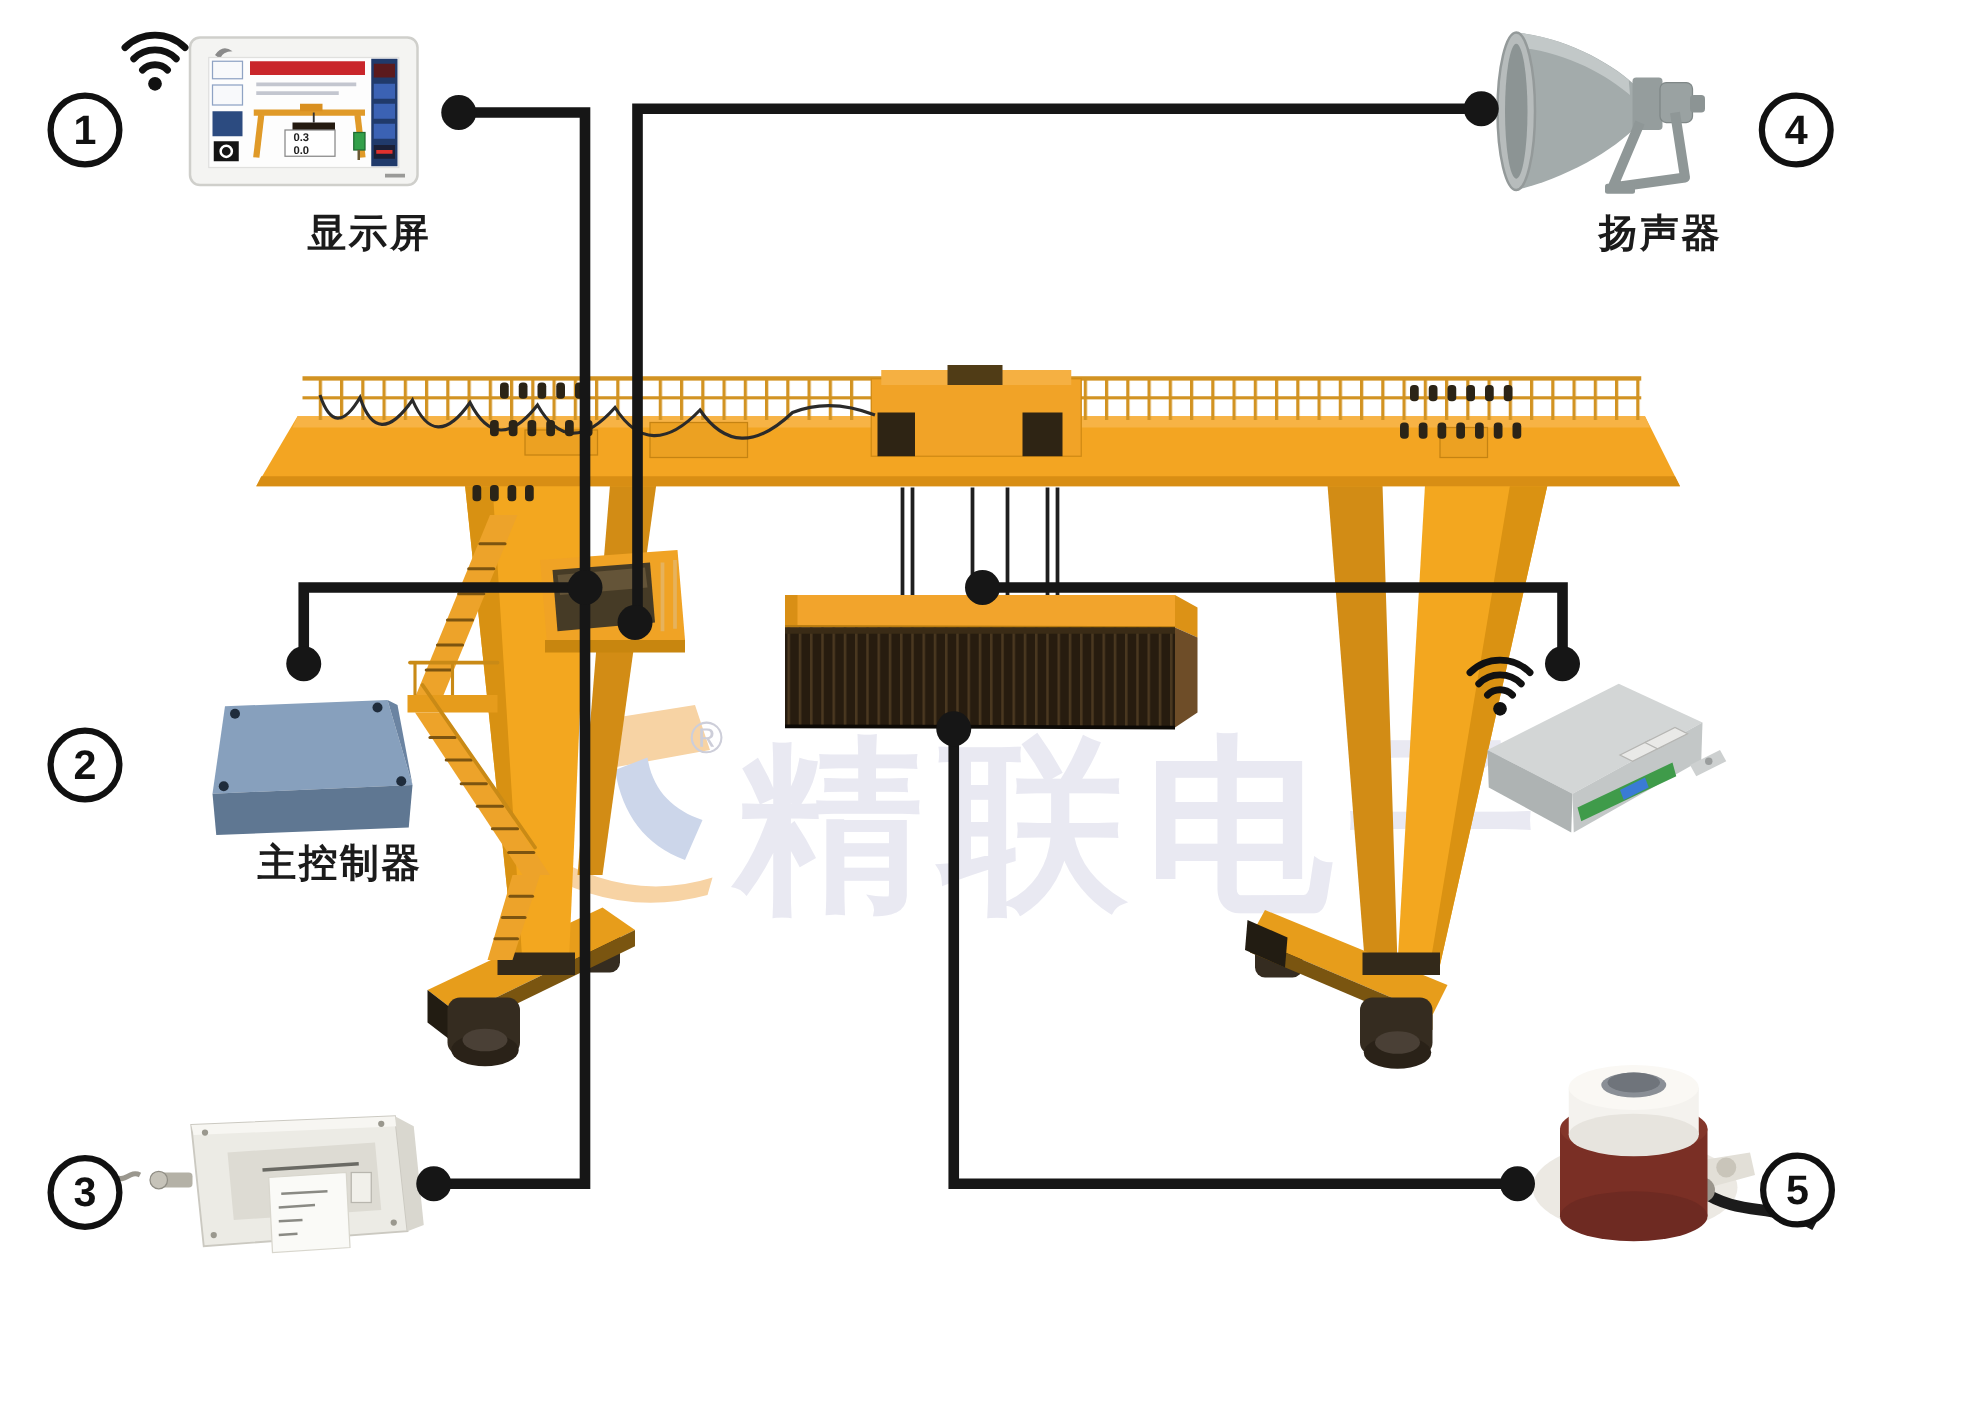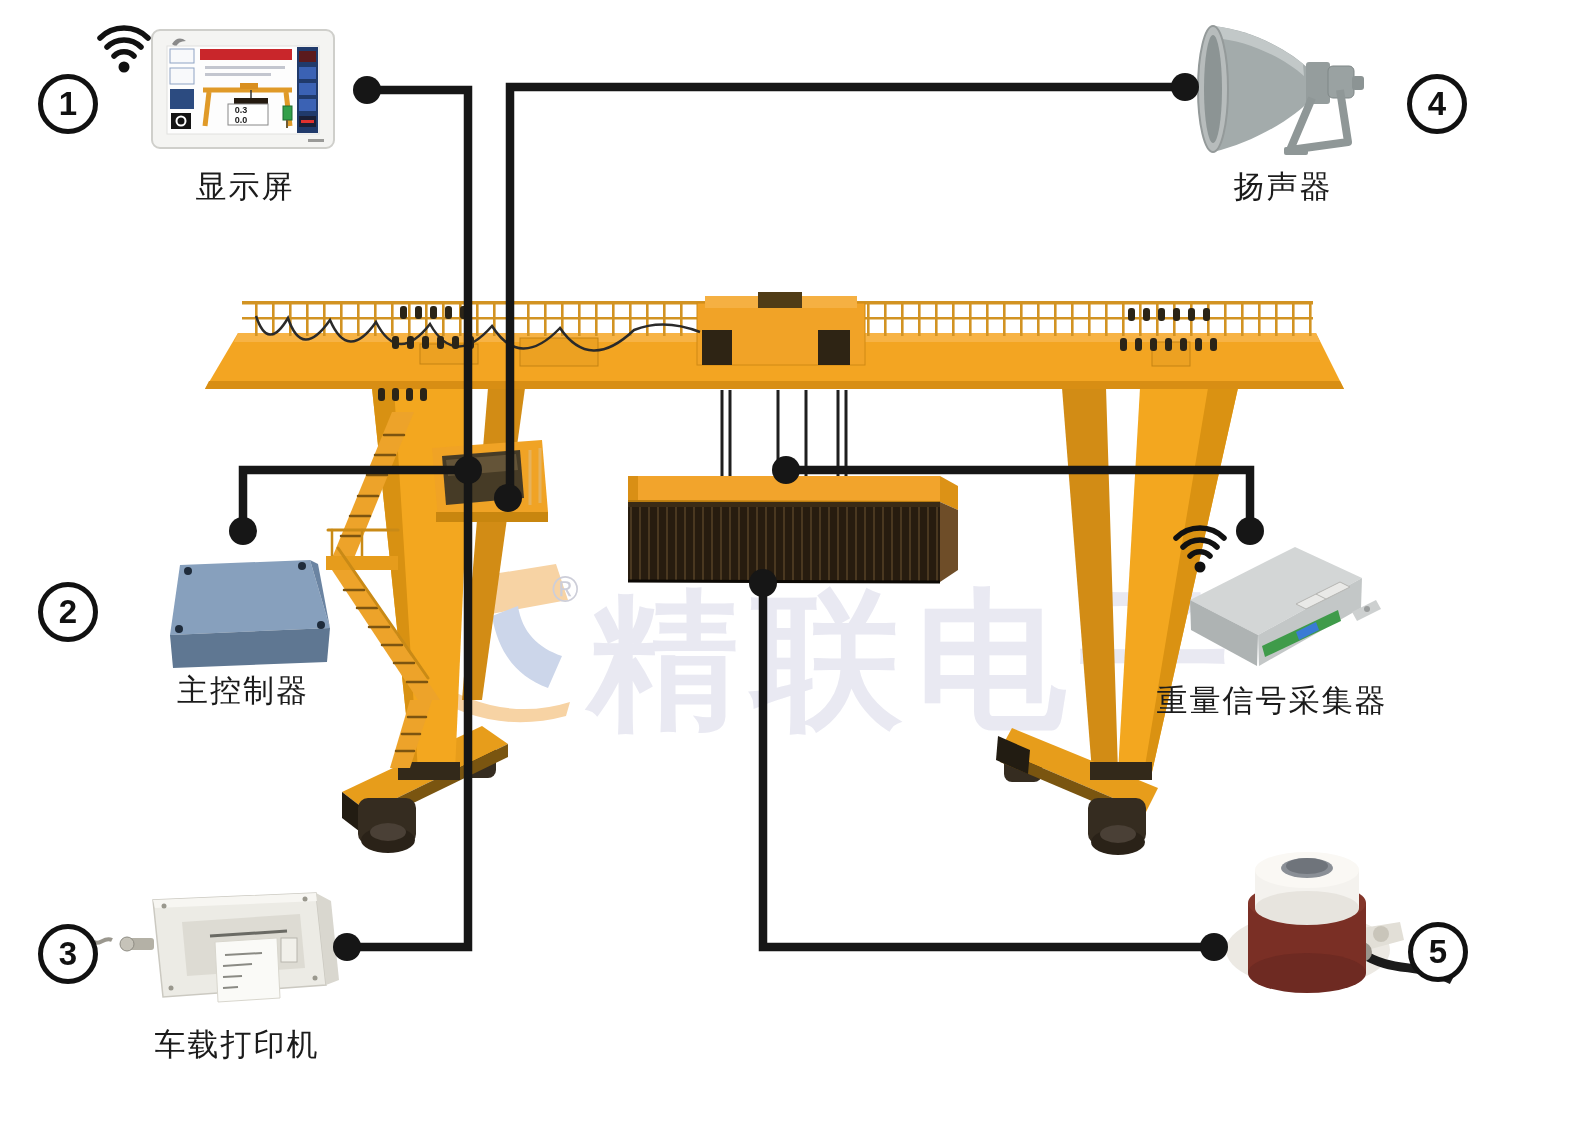--- a/index.html
+++ b/index.html
@@ -2,21 +2,21 @@
 <html><head>
 <meta charset="utf-8">
 <style>
   html,body{margin:0;padding:0;background:#ffffff;}
   .stage{
     position:relative;width:1576px;height:1139px;background:#ffffff;overflow:hidden;
     font-family:"Liberation Sans","DejaVu Sans",sans-serif;
   }
   .art{position:absolute;left:0;top:0;width:1576px;height:1139px;}
   .device-label{
-    position:absolute;text-align:center;font-size:31px;font-weight:400;color:#1b1b1b;
+    position:absolute;text-align:right;font-size:31px;font-weight:700;color:#1b1b1b;
     letter-spacing:2px;white-space:nowrap;
   }
   .num-badge{
     position:absolute;width:50px;height:50px;border:5px solid #111;border-radius:50%;
     display:flex;align-items:center;justify-content:center;
     font-size:33px;font-weight:700;color:#111;background:#fff;
   }
   .wm-text{font-size:150px;font-weight:700;letter-spacing:14px;fill:#e9e9f2;}
   .wm-reg{font-size:36px;fill:#cdced9;font-weight:400;}
   .screen-val{font-size:9px;font-weight:700;fill:#222;}
@@ -364,16 +364,14 @@
   <div class="num-badge" style="left:1407px;top:74px;">
       <span>4</span>
     </div>
   <div class="num-badge" style="left:1408px;top:922px;">
       <span>5</span>
     </div>
 
   <div class="device-label" style="left:145px;top:166px;width:200px;">显示屏</div>
   <div class="device-label" style="left:1188px;top:166px;width:190px;">扬声器</div>
   <div class="device-label" style="left:148px;top:670px;width:190px;">主控制器</div>
-  <div class="device-label" style="left:1146px;top:680px;width:252px;">重量信号采集器</div>
-  <div class="device-label" style="left:142px;top:1024px;width:190px;">车载打印机</div>
 
 </div>
 
 </body></html>

